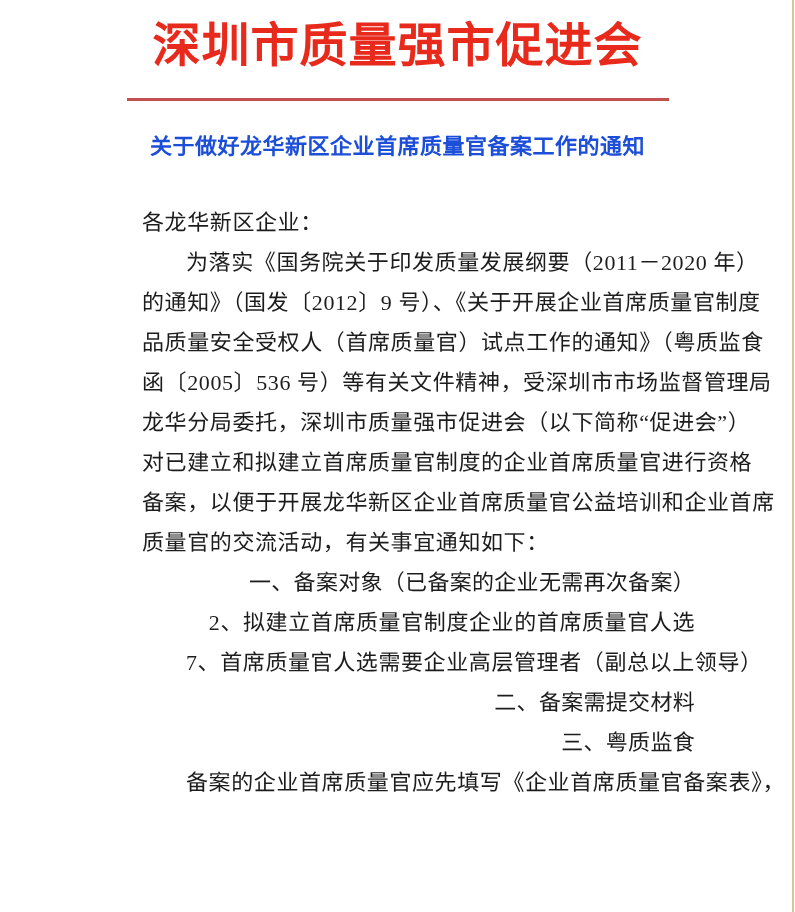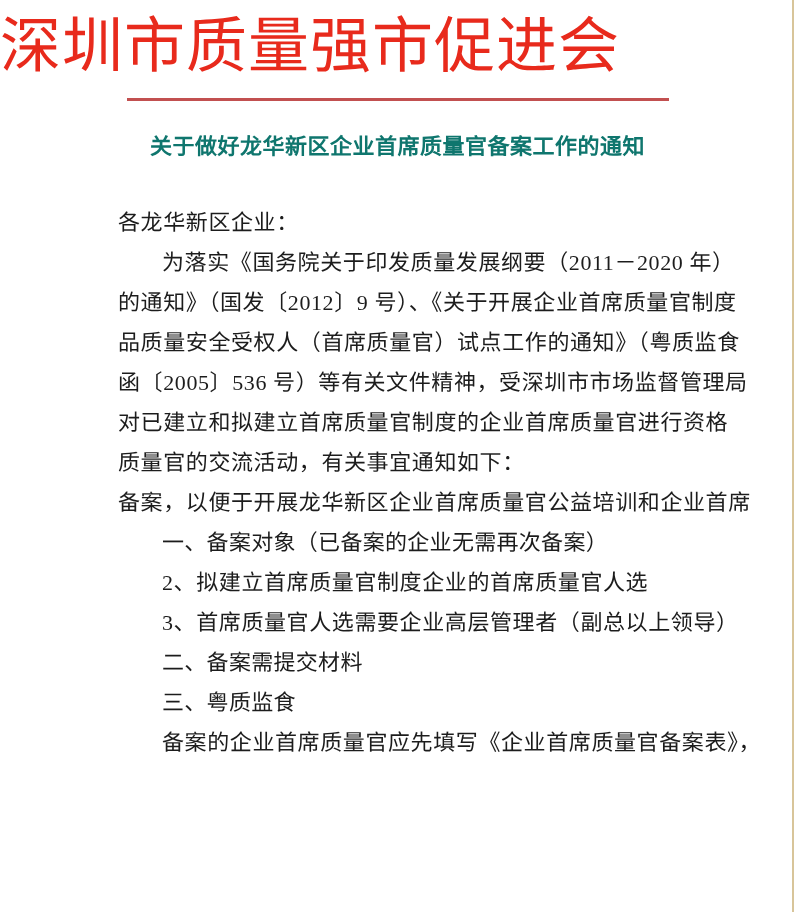--- a/index.html
+++ b/index.html
@@ -13,59 +13,61 @@
     height: 912px;
     background: #ffffff;
     overflow: hidden;
     font-family: "Liberation Serif", "DejaVu Serif", serif;
     color: #1c1c1c;
   }
   .letterhead {
     margin-top: 16px;
     height: 60px;
     line-height: 60px;
-    text-align: left;
+    text-align: center;
     font-family: "Liberation Sans", "DejaVu Sans", sans-serif;
-    font-weight: normal;
-    font-size: 61px;
+    font-weight: bold;
+    font-size: 48px;
     letter-spacing: 1px;
     color: var(--letterhead-red, #e82a1c);
     white-space: nowrap;
   }
   .divider {
     width: 542px;
     height: 3px;
     margin: 22px auto 0 auto;
     background: var(--divider-red, #c25050);
   }
   .doc-title {
     margin-top: 31px;
     height: 30px;
     line-height: 30px;
     text-align: center;
     font-size: 22px;
     font-weight: bold;
     letter-spacing: 0.5px;
-    color: #0f766e;
+    color: #1d4ed8;
     white-space: nowrap;
   }
   .doc-body {
     margin-top: 41px;
     padding-left: 118px;
     padding-right: 100px;
     font-size: 22px;
   }
   .body-line {
     height: 40px;
     line-height: 40px;
     letter-spacing: 0.6px;
     white-space: nowrap;
+    margin-left: 24px;
   }
   .body-line.indent {
     padding-left: 44px;
+    text-align: right;
   }
   .body-line.bold {
     font-weight: normal;
     letter-spacing: 0.3px;
   }
   .page-edge {
     position: absolute;
     top: 0;
     bottom: 0;
     right: 1px;
@@ -82,25 +84,26 @@
   <div class="divider"></div>
 
   <div class="doc-title">关于做好龙华新区企业首席质量官备案工作的通知</div>
 
   <div class="doc-body" id="body-lines">
       <div class="body-line">各龙华新区企业：</div>
       <div class="body-line indent">为落实《国务院关于印发质量发展纲要（2011－2020 年）</div>
       <div class="body-line">的通知》（国发〔2012〕9 号）、《关于开展企业首席质量官制度</div>
       <div class="body-line">品质量安全受权人（首席质量官）试点工作的通知》（粤质监食</div>
       <div class="body-line">函〔2005〕536 号）等有关文件精神，受深圳市市场监督管理局</div>
+      <div class="body-line">龙华分局委托，深圳市质量强市促进会（以下简称“促进会”）</div>
       <div class="body-line">对已建立和拟建立首席质量官制度的企业首席质量官进行资格</div>
+      <div class="body-line">备案，以便于开展龙华新区企业首席质量官公益培训和企业首席</div>
       <div class="body-line">质量官的交流活动，有关事宜通知如下：</div>
-      <div class="body-line">备案，以便于开展龙华新区企业首席质量官公益培训和企业首席</div>
       <div class="body-line indent bold">一、备案对象（已备案的企业无需再次备案）</div>
       <div class="body-line indent">2、拟建立首席质量官制度企业的首席质量官人选</div>
-      <div class="body-line indent">3、首席质量官人选需要企业高层管理者（副总以上领导）</div>
+      <div class="body-line indent">7、首席质量官人选需要企业高层管理者（副总以上领导）</div>
       <div class="body-line indent bold">二、备案需提交材料</div>
       <div class="body-line indent bold">三、粤质监食</div>
       <div class="body-line indent">备案的企业首席质量官应先填写《企业首席质量官备案表》，</div>
     </div>
 
   <div class="page-edge"></div>
 </div>
 
 </body></html>

